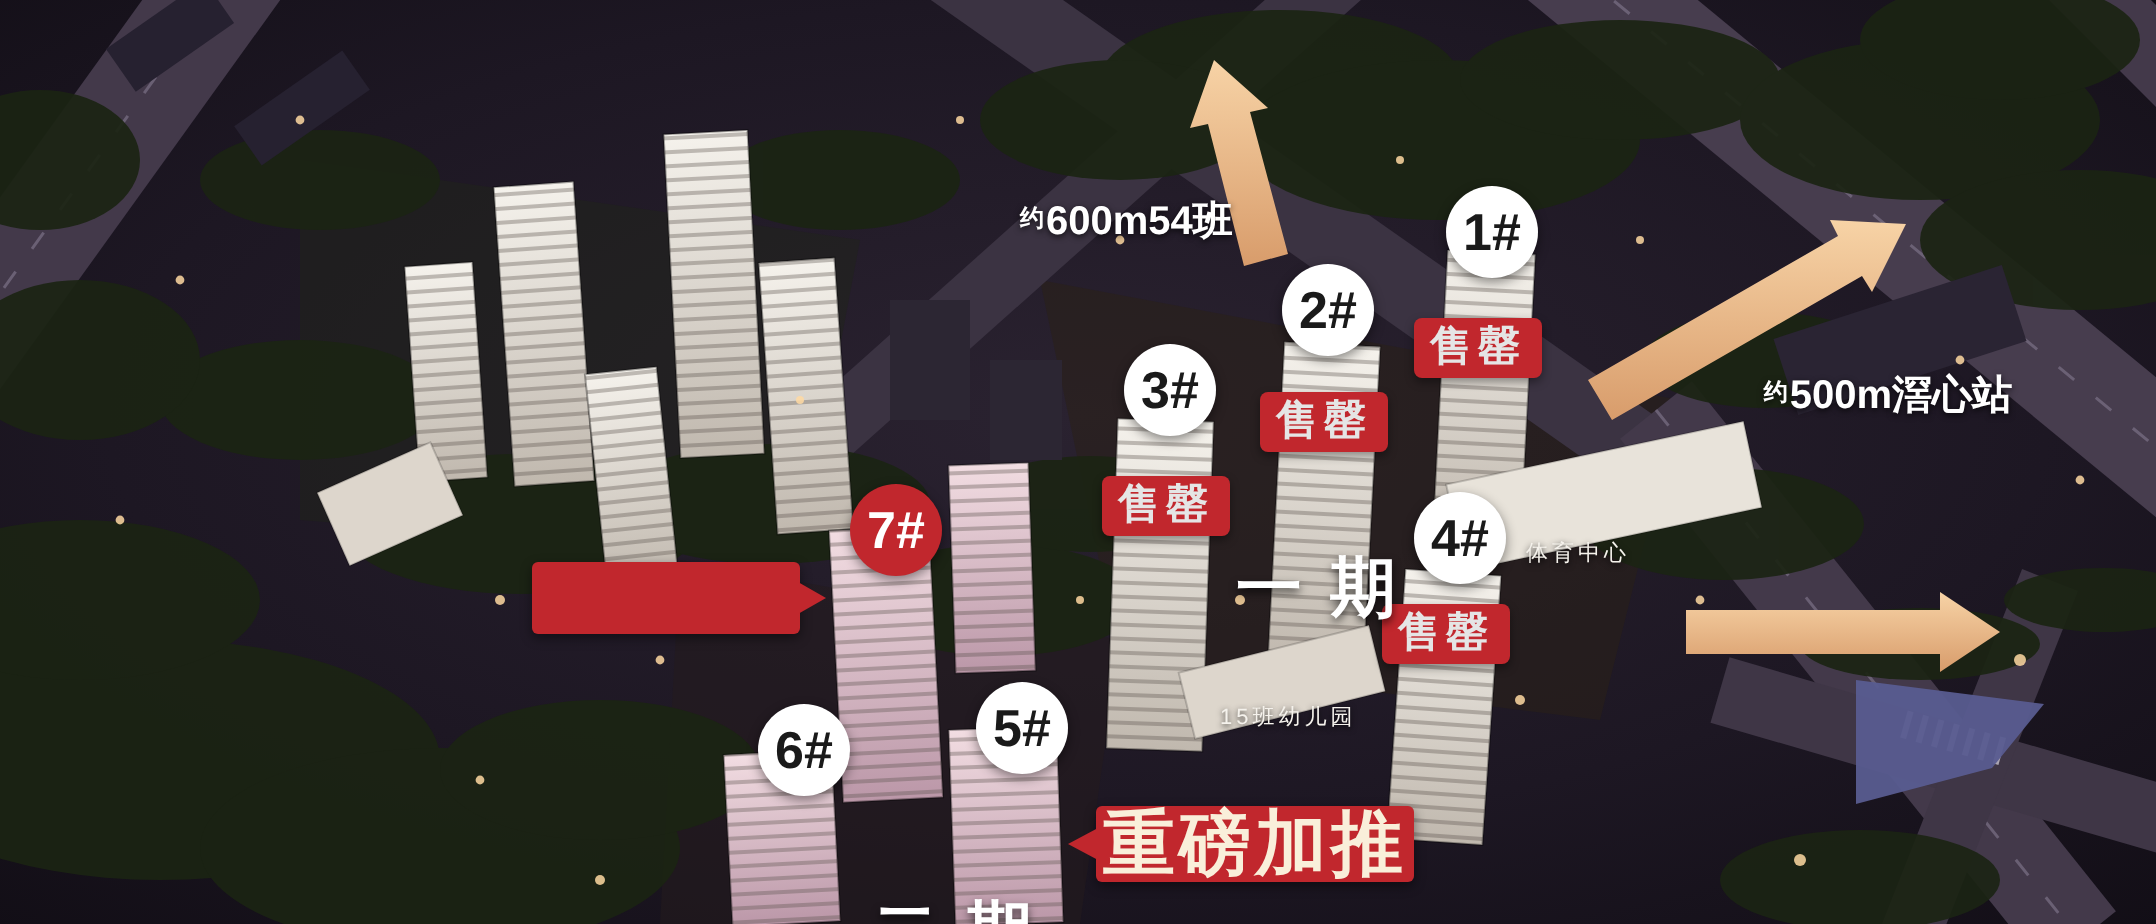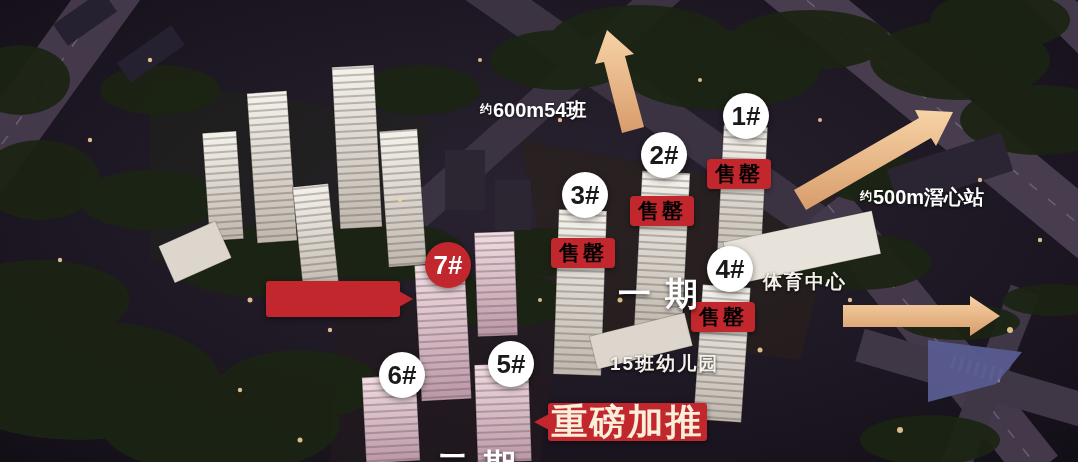--- a/index.html
+++ b/index.html
@@ -6,42 +6,42 @@
   .stage{position:relative;width:1078px;height:462px;overflow:hidden;
          background:#17121b;font-family:"Liberation Sans",sans-serif;}
   svg.bg{position:absolute;left:0;top:0;}
   
   .marker{position:absolute;width:46px;height:46px;border-radius:50%;
           background:var(--marker-bg,#fff);color:var(--marker-text,#1a1a1a);
           font-weight:bold;font-size:26px;display:flex;align-items:center;
           justify-content:center;box-shadow:0 2px 6px rgba(0,0,0,.45);}
   .marker.red{background:var(--badge-red,#c1272d);color:#fff;}
   
-  .sold{position:absolute;background:var(--badge-red,#c1272d);color:#000000;
+  .sold{position:absolute;background:var(--badge-red,#c1272d);color:#e5e5e5;
         font-weight:bold;font-size:21px;letter-spacing:3px;padding:3px 8px;
         border-radius:4px;box-shadow:0 2px 5px rgba(0,0,0,.4);line-height:24px;}
   
   .callout{position:absolute;background:var(--badge-red,#c1272d);color:#f9efda;
            font-weight:bold;display:flex;align-items:center;justify-content:center;
            border-radius:3px;box-shadow:0 2px 6px rgba(0,0,0,.45);letter-spacing:2px;}
   .tail{position:absolute;width:0;height:0;}
   .callout.coming .tail{right:-13px;top:10px;border-top:8px solid transparent;
            border-bottom:8px solid transparent;border-left:14px solid var(--badge-red,#c1272d);}
   .callout.release .tail{left:-14px;top:11px;border-top:8px solid transparent;
            border-bottom:8px solid transparent;border-right:15px solid var(--badge-red,#c1272d);}
   
   .note{position:absolute;color:#fff;font-weight:bold;font-size:20px;line-height:21px;
         text-shadow:0 1px 3px rgba(0,0,0,.75);}
   .note .pref{font-size:12px;vertical-align:4px;margin-right:1px;}
   .note.center{text-align:center;}
   
   .phase{position:absolute;color:#fff;font-weight:bold;font-size:33px;letter-spacing:14px;
          text-shadow:0 2px 4px rgba(0,0,0,.65);white-space:nowrap;}
   
-  .place{position:absolute;color:#f5f2ec;font-weight:bold;font-size:19px;letter-spacing:2px;
+  .place{position:absolute;color:#f5f2ec;font-weight:normal;font-size:11px;letter-spacing:2px;
          text-shadow:0 1px 3px rgba(0,0,0,.85);white-space:nowrap;}
 </style>
 </head>
 <body>
 
 <div class="stage">
 
   <svg class="bg" width="1078" height="462" viewBox="0 0 1078 462">
     <defs>
       <radialGradient id="bgGrad" cx="50%" cy="45%" r="75%">
@@ -242,22 +242,22 @@
     <span>重磅加推</span>
     <i class="tail"></i>
   </div>
 
   <div class="phase" style="left:618px;top:272px">一期</div>
   <div class="phase" style="left:436px;top:444px">二期</div>
 
   <div class="place" style="left:763px;top:269px">体育中心</div>
   <div class="place" style="left:610px;top:351px">15班幼儿园</div>
 
-  <div class="note" style="left:480px;top:99px">
+  <div class="note" style="left:510px;top:99px">
     <div><span class="pref">约</span><span>600m54班</span></div>
   </div>
 
-  <div class="note center" style="left:852px;top:186px;width:140px">
+  <div class="note center" style="left:874px;top:186px;width:140px">
     <div><span class="pref">约</span><span>500m滘心站</span></div>
   </div>
 
 
 </div>
 
 </body></html>

